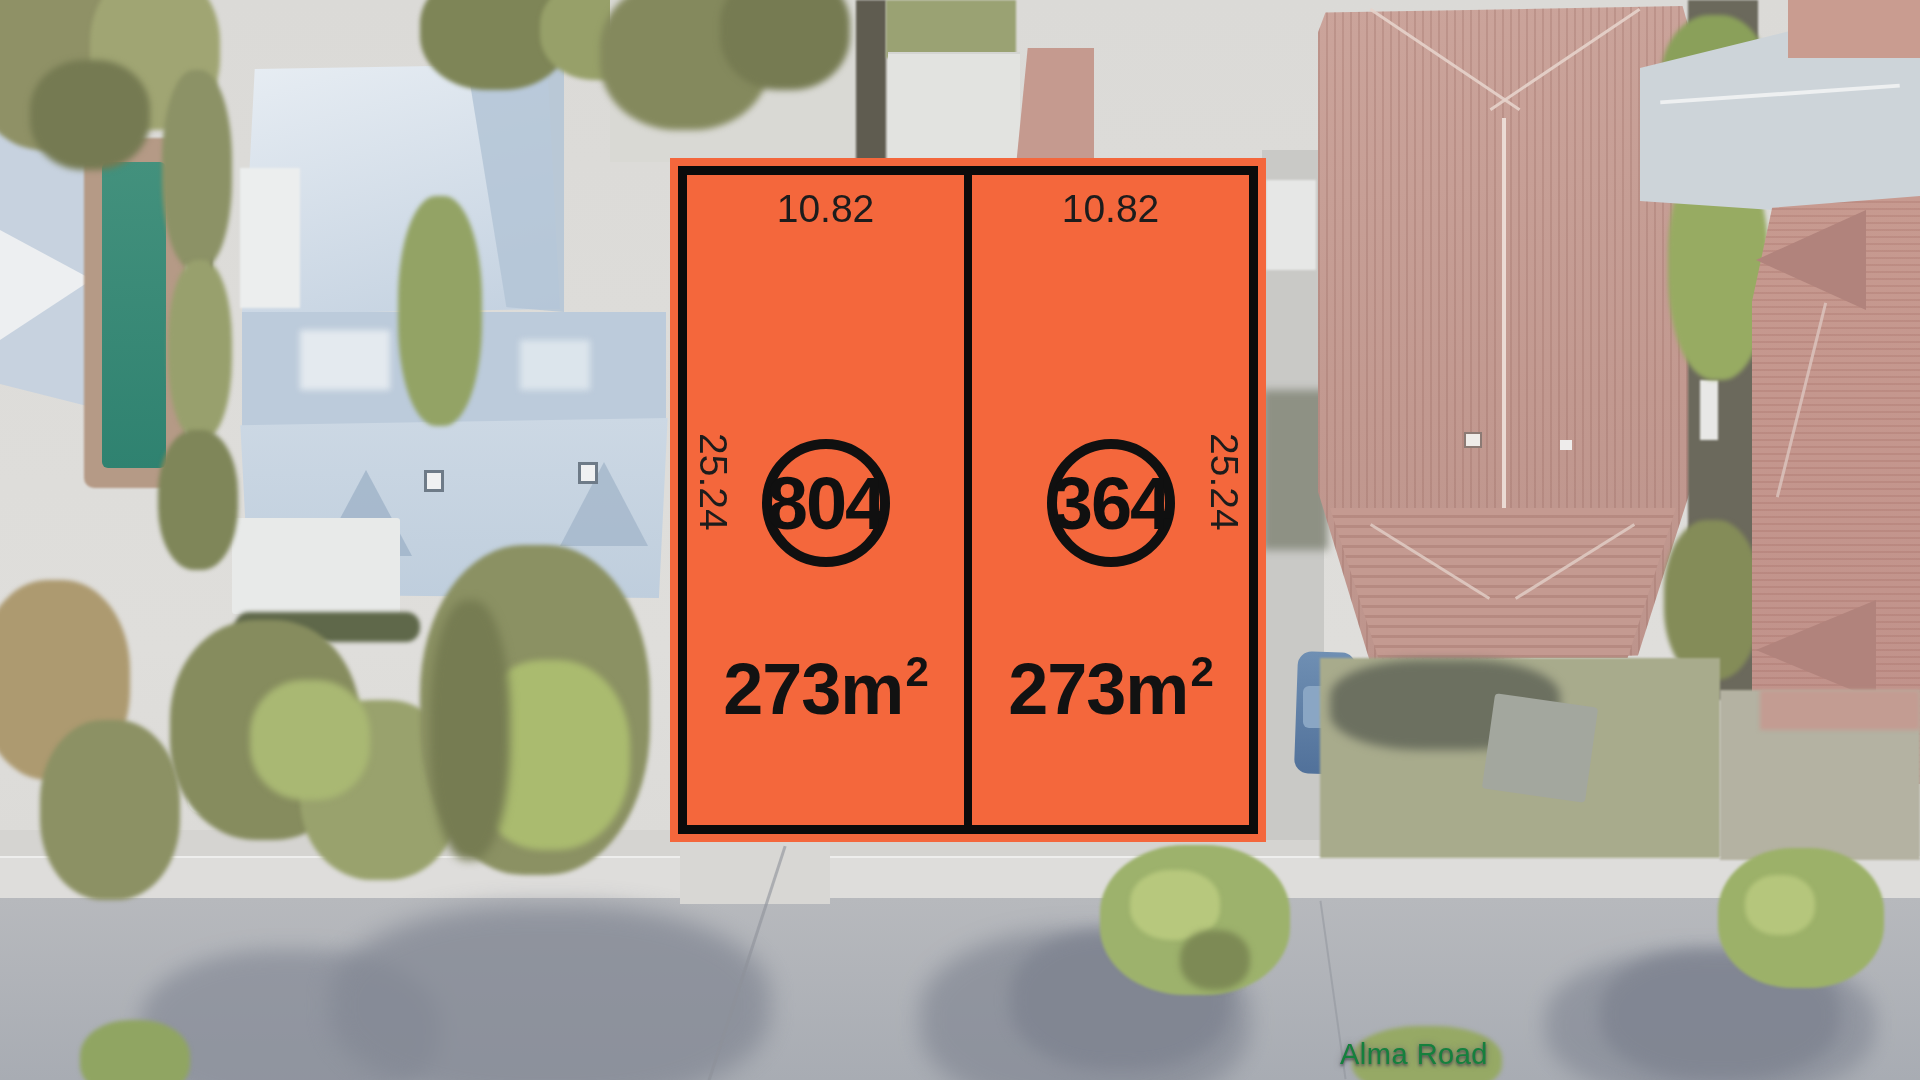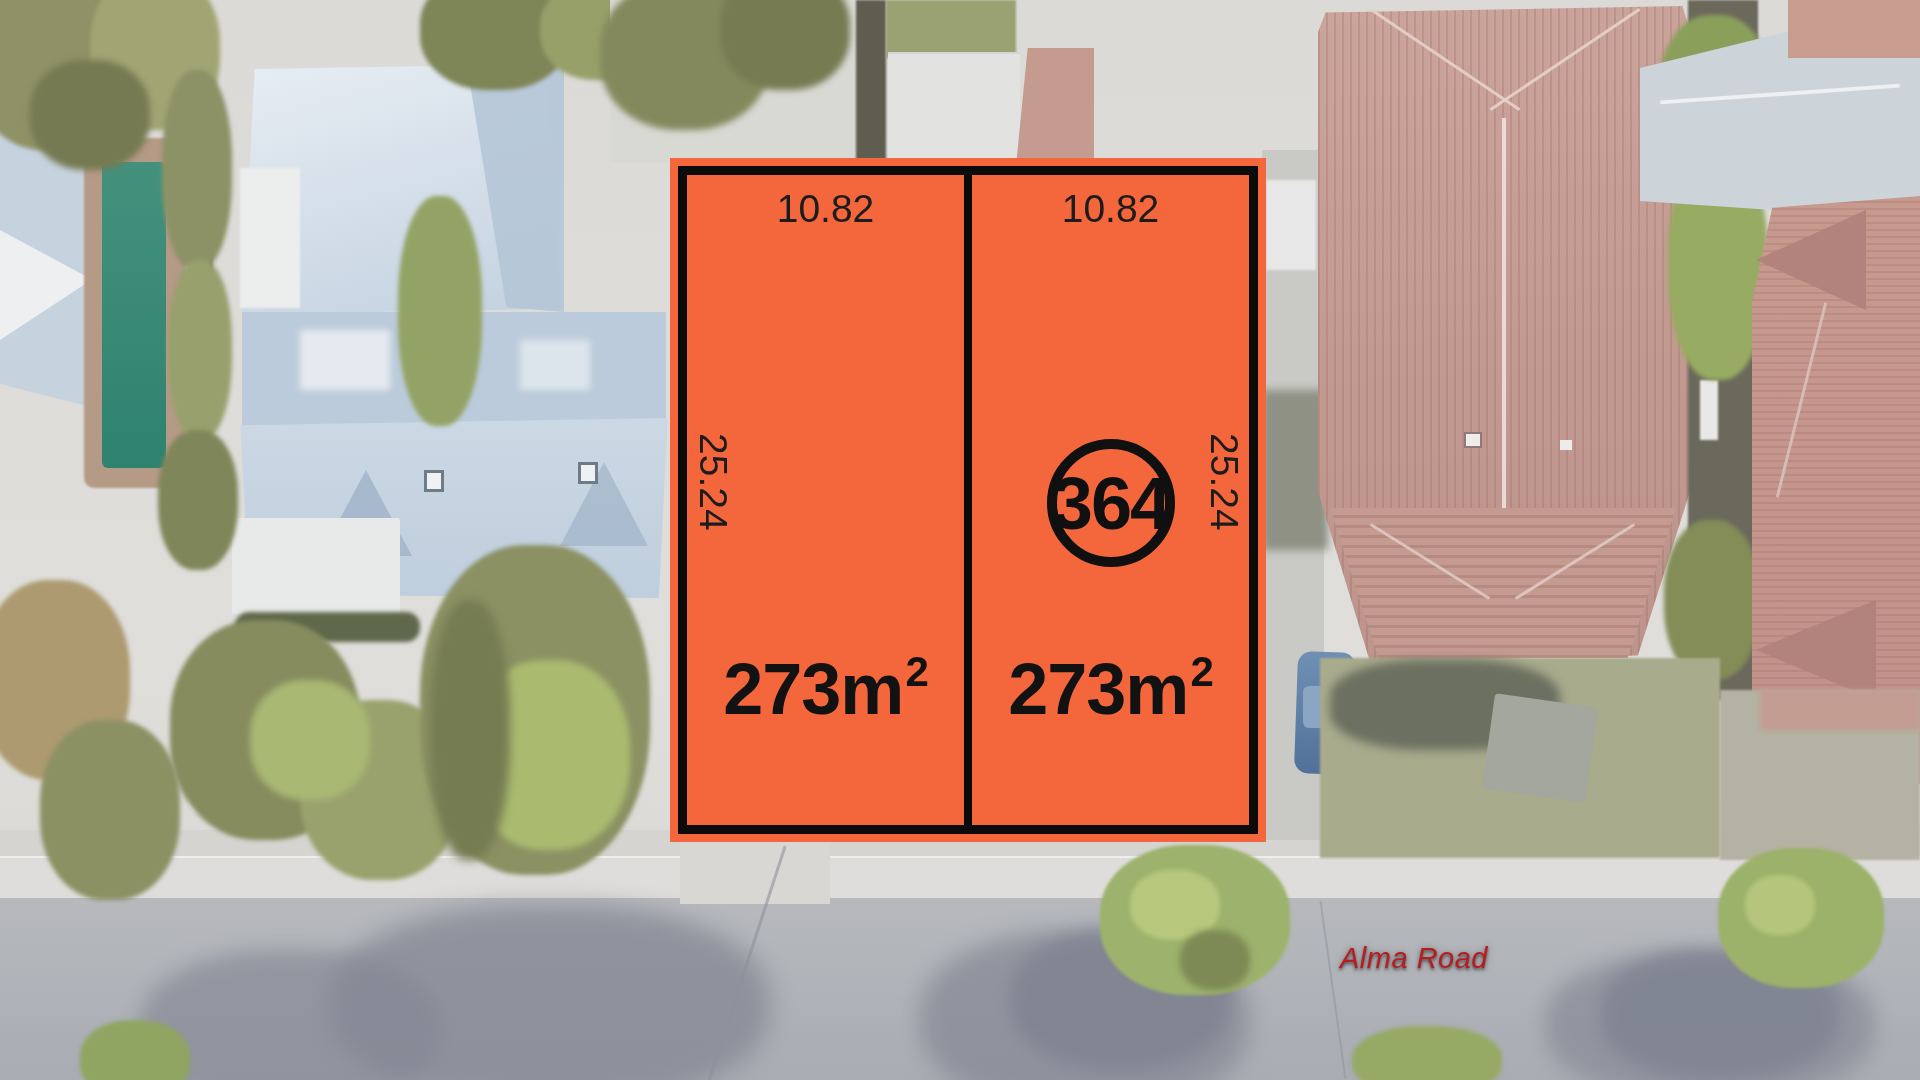--- a/index.html
+++ b/index.html
@@ -20,22 +20,22 @@
   .side-right{right:5px;}
   .lot-circle{position:absolute;top:264px;left:calc(50% - 64px);width:128px;height:128px;
         box-sizing:border-box;border:10px solid #101010;border-radius:50%;
         display:flex;align-items:center;justify-content:center;}
   .lot-circle span{font-size:74px;font-weight:700;color:#101010;letter-spacing:-2px;}
   .lot-area{position:absolute;top:476px;left:0;width:100%;text-align:center;
         font-size:72px;font-weight:700;color:#121212;letter-spacing:-1px;line-height:1;}
   .lot-area sup{font-size:42px;vertical-align:28px;margin-left:2px;}
 
   
-  .road-label{position:absolute;left:1340px;top:942px;font-size:29px;color:#b91c1c;letter-spacing:.5px;
-        text-shadow:0 2px 3px rgba(70,70,75,.85),0 0 7px rgba(110,110,115,.8);font-style:italic;}
+  .road-label{position:absolute;left:1340px;top:1038px;font-size:29px;color:#15803d;letter-spacing:.5px;
+        text-shadow:0 2px 3px rgba(70,70,75,.85),0 0 7px rgba(110,110,115,.8);}
 </style>
 </head>
 <body>
 
 <div class="scene">
 
   <div class="bg">
     <div style="inset:0;background:linear-gradient(180deg,#dbdad7 0%,#dfdedb 60%,#d8d7d4 100%);"></div>
 
     <div style="left:0;top:830px;width:1920px;height:86px;background:#d5d4d1;"></div>
@@ -146,20 +146,23 @@
     <div style="left:1600px;top:950px;width:240px;height:130px;background:#7e8390;border-radius:45%;filter:blur(8px);opacity:.8;"></div>
     <div style="left:1718px;top:848px;width:166px;height:140px;background:#9cb169;border-radius:45%;filter:blur(1.5px);"></div>
     <div style="left:1745px;top:875px;width:70px;height:60px;background:#b5c67c;border-radius:45%;filter:blur(2px);"></div>
     <div style="left:1352px;top:1026px;width:150px;height:70px;background:#96a965;border-radius:45%;filter:blur(2px);"></div>
   </div>
 
   <div class="plan">
     <div class="lot lot-a">
       <div class="dim dim-top">10.82</div>
       <div class="dim dim-side side-left">25.24</div>
+      <div class="lot-circle">
+        <span>804</span>
+      </div>
       <div class="lot-area"><span>273m</span><sup>2</sup></div>
     </div>
     <div class="lot lot-b">
       <div class="dim dim-top">10.82</div>
       <div class="dim dim-side side-right">25.24</div>
       <div class="lot-circle">
         <span>364</span>
       </div>
       <div class="lot-area"><span>273m</span><sup>2</sup></div>
     </div>

